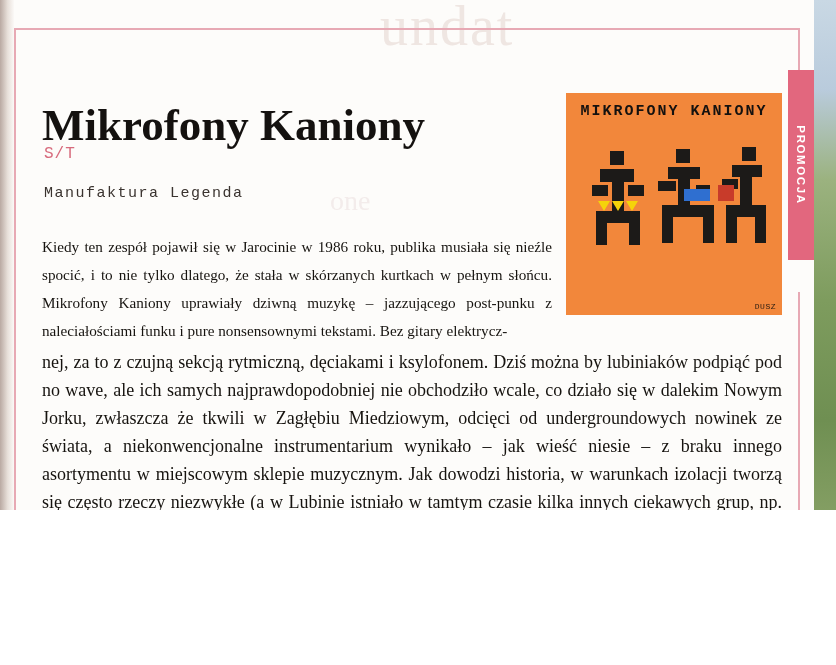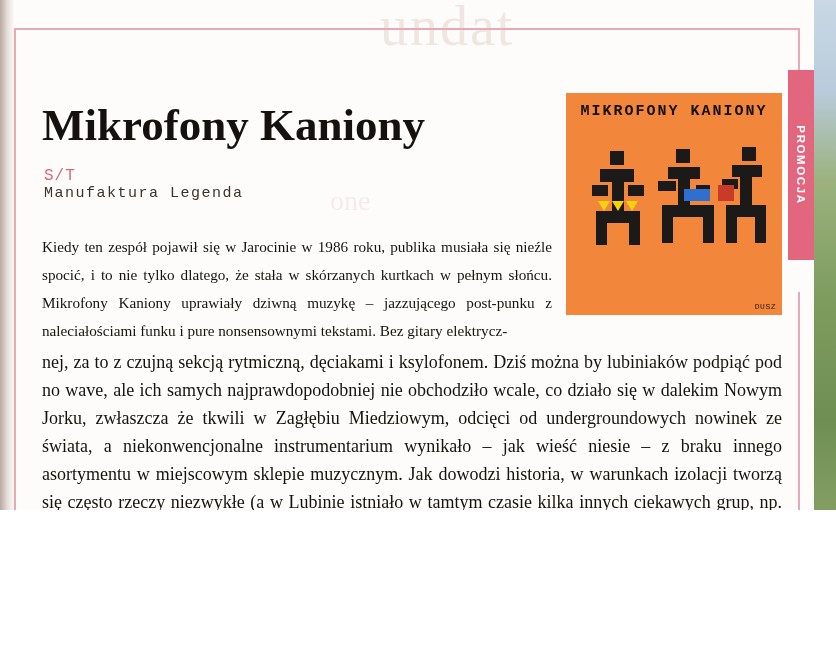--- a/index.html
+++ b/index.html
@@ -107,21 +107,20 @@
     letter-spacing: 0px;
   }
   .subtitle {
     position: absolute;
     left: 44px;
     top: 145px;
     font-family: "Liberation Mono", monospace;
     font-size: 16px;
     color: #d76a7c;
     letter-spacing: 1px;
-    margin-top: 22px;
   }
   .label-line {
     position: absolute;
     left: 44px;
     top: 185px;
     font-family: "Liberation Mono", monospace;
     font-size: 15px;
     color: #3a332f;
     letter-spacing: 1.5px;
   }

